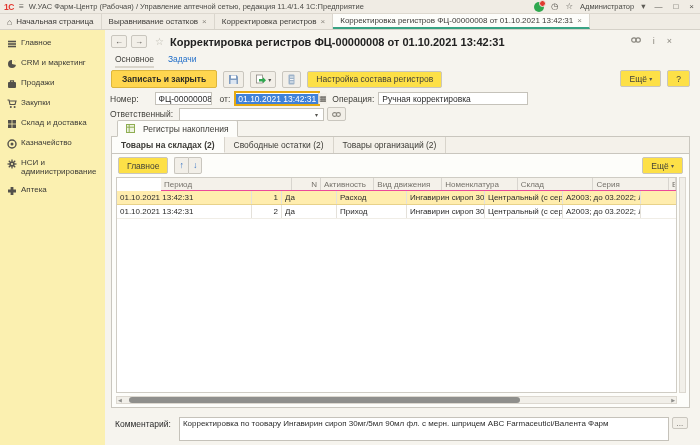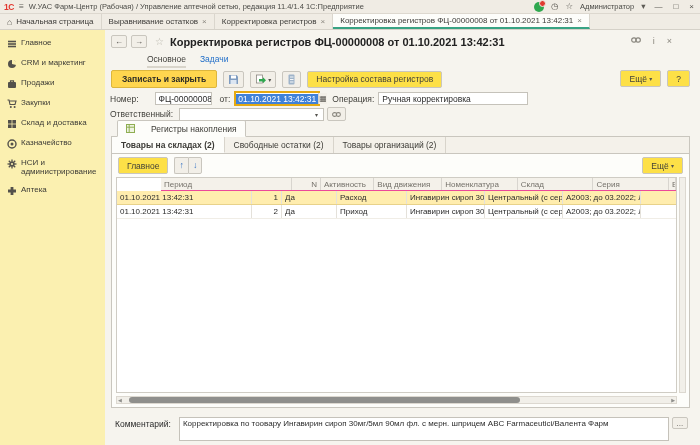--- a/index.html
+++ b/index.html
@@ -56,21 +56,21 @@
   .navbtn {
     width:16px; height:13px; background:#f2efe8; border:1px solid #c9c6be; border-radius:2px;
     font-size:8px; color:#4b4a45; display:flex; align-items:center; justify-content:center;
   }
   .star { color:#b9b6ac; font-size:10px; margin:0 2px 0 4px; }
   .form-title { font-size:11px; font-weight:bold; color:#222; white-space:nowrap; }
   .head-icons { position:absolute; right:28px; top:6px; display:flex; gap:12px; align-items:center; }
   .head-ico { color:#8a877f; font-size:9px; line-height:1; }
 
   .form-nav { position:absolute; left:10px; top:24px; display:flex; gap:14px; font-size:8.5px; }
-  .nav-cur { color:#3f3e3a; border-bottom:2px solid #d9d5cb; padding-bottom:2px;margin-left:32px; }
+  .nav-cur { color:#3f3e3a; border-bottom:2px solid #d9d5cb; padding-bottom:2px; }
   .nav-link { color:#2470c9; }
 
   .toolbar { position:absolute; left:6px; top:40px; display:flex; align-items:center; gap:6px; }
   .btn-yellow {
     background:#ffd64f; border:1px solid #dcb63e; border-radius:2px;
     font-size:8.5px; font-weight:bold; color:#2b2b26; padding:3px 10px; white-space:nowrap;
   }
   .btn-ico {
     background:#f2efe8; border:1px solid #c9c6be; border-radius:2px; height:17px;
     display:flex; align-items:center; justify-content:center; padding:0 4px; gap:2px;
@@ -96,21 +96,21 @@
   .cal-btn {
     width:14px; height:100%; border-left:1px solid #d8d4cb; background:#f2efe8;
     display:flex; align-items:center; justify-content:center; font-size:8px; color:#55534e;
   }
   .fld-dd { margin-left:auto; color:#55534e; font-size:6px; padding:0 2px; }
 
   
   .group-tab {
     position:absolute; left:12px; top:90px; height:17px; background:#fdfdfa;
     border:1px solid #c9c6be; border-bottom:1px solid #fdfdfa; border-radius:2px 2px 0 0;
-    display:flex; align-items:center; gap:16px; padding:0 8px; font-size:8.5px; color:#3c3b36; z-index:3;
+    display:flex; align-items:center; gap:8px; padding:0 8px; font-size:8.5px; color:#3c3b36; z-index:3;
   }
   .panel {
     position:absolute; left:6px; right:10px; top:106px; height:272px;
     background:#fdfdfa; border:1px solid #c9c6be;
   }
   .subtabs { display:flex; border-bottom:1px solid #c9c6be; height:17px; background:#f4f1ea; font-size:8.5px; }
   .subtab {
     display:flex; align-items:center; padding:0 9px; color:#3c3b36;
     border-right:1px solid #d8d4cb; white-space:nowrap;
   }

